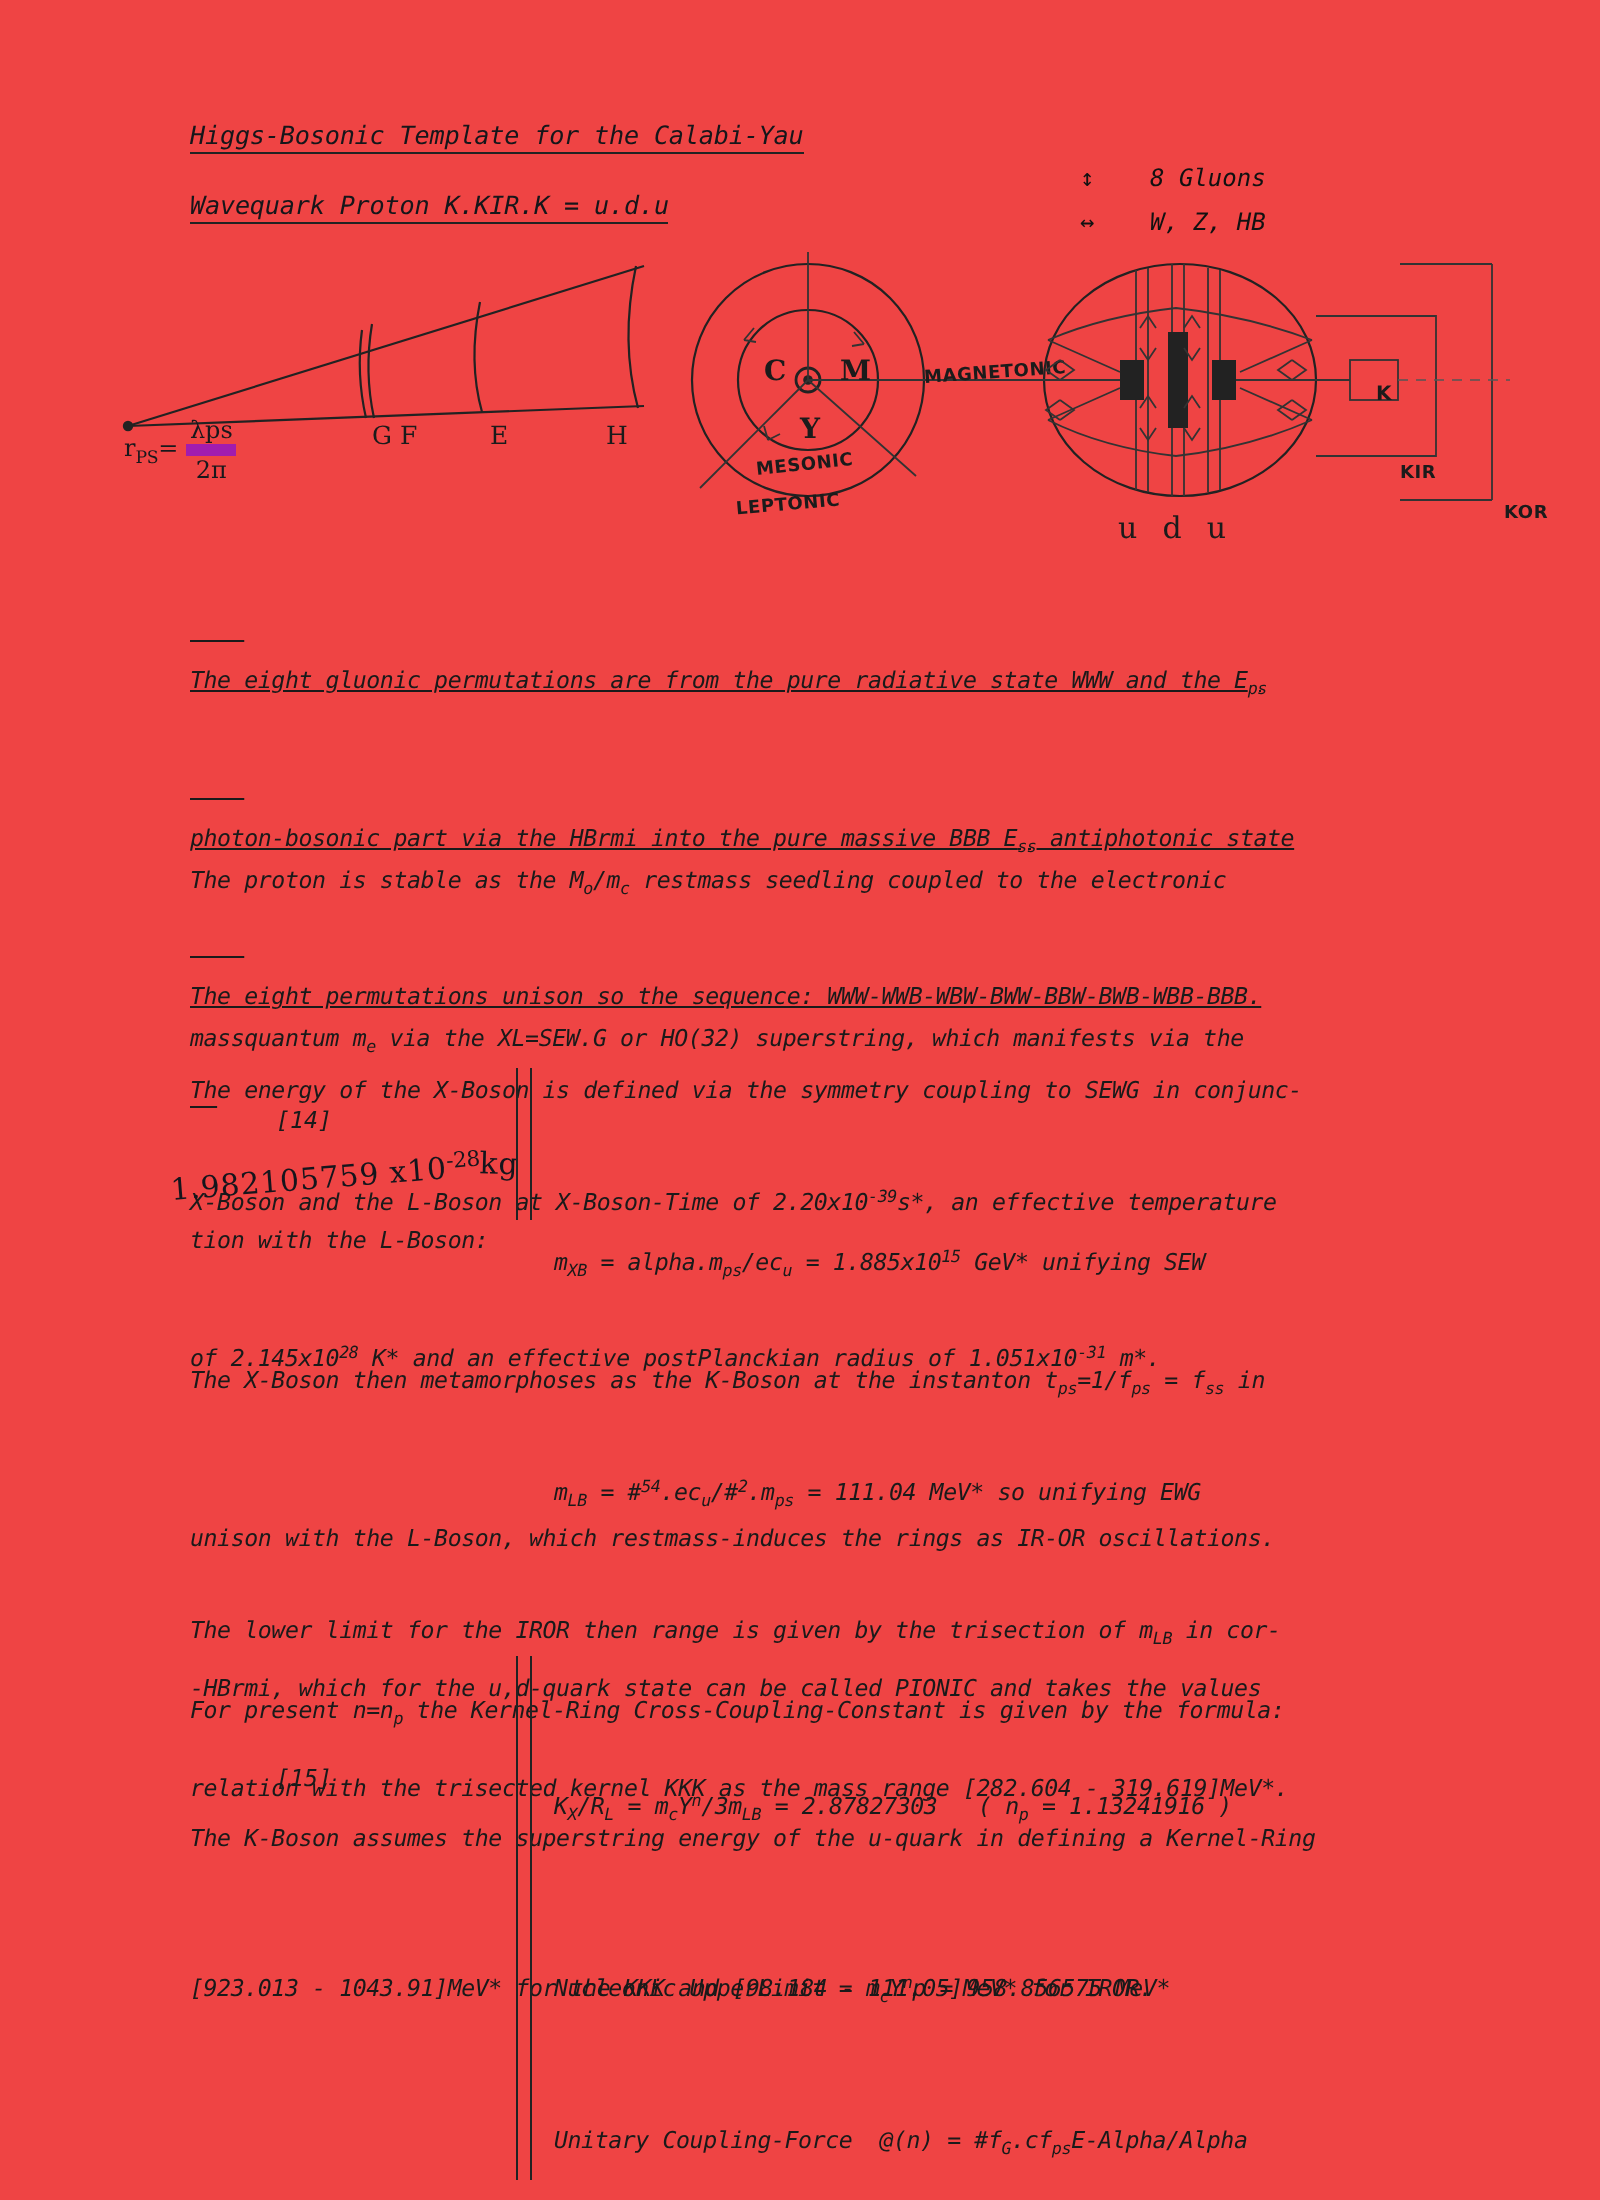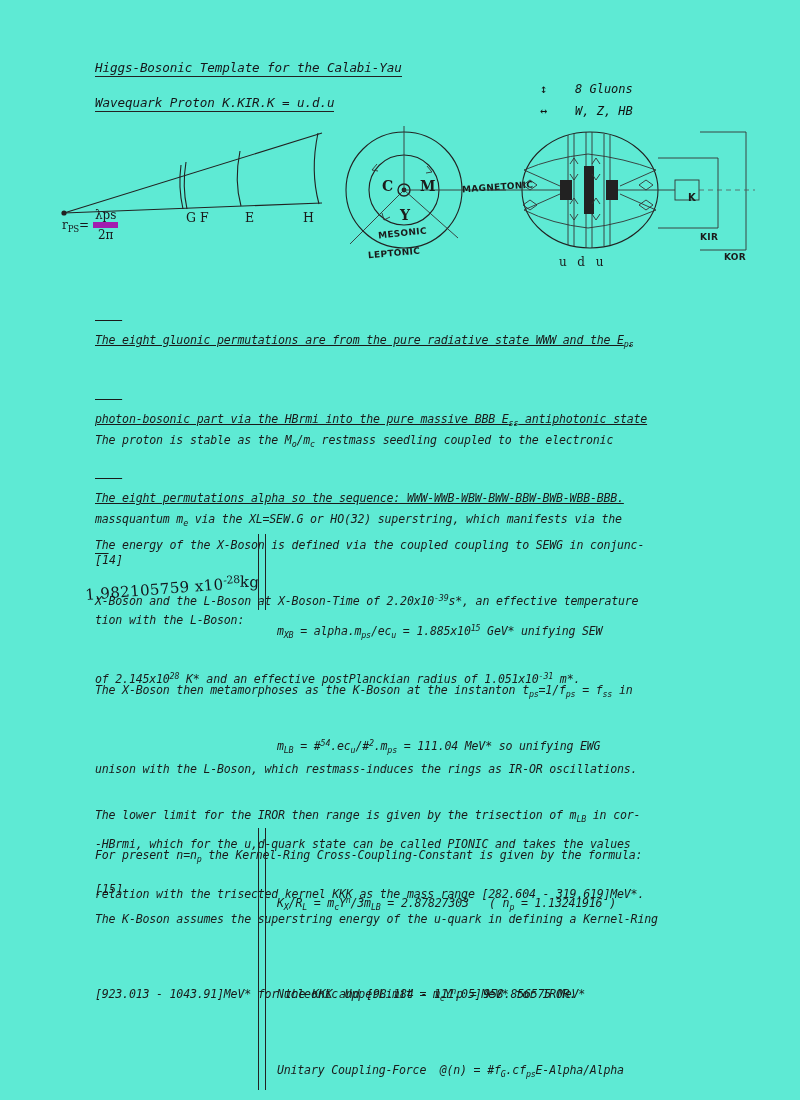--- a/index.html
+++ b/index.html
@@ -11,21 +11,21 @@
     width: 800px;
     height: 1100px;
     position: relative;
     font-family: "DejaVu Sans Mono", monospace;
     color: #111;
     overflow: hidden;
   }
   .page {
     position: absolute;
     inset: 0;
-    background: #5eead4;
+    background: #ef4444;
   }
   
   .tw {
     font-family: "DejaVu Sans Mono", monospace;
     font-style: italic;
     font-size: 11.6px;
     letter-spacing: -0.2px;
     color: #1a1a1a;
     white-space: pre;
     line-height: 25px;
@@ -39,21 +39,21 @@
     white-space: pre;
     border-bottom: 1.2px solid #222;
     padding-bottom: 1px;
     letter-spacing: -0.1px;
   }
   sub { font-size: 0.72em; vertical-align: -0.38em; letter-spacing: -0.2px;}
   sup { font-size: 0.72em; vertical-align: 0.48em; letter-spacing: -0.2px;}
 
   .para { position: absolute; left: 95px; }
   .eqlabel { position: absolute; font-style: italic; font-size: 11.6px;
-             font-family: "DejaVu Sans Mono", monospace; color:#1a1a1a; }
+             font-family: "DejaVu Sans Mono", monospace; color:#1a1a1a;margin-left:43px; }
   .eqbody  { position: absolute; left: 277px; }
   .eqbar {
     position: absolute;
     width: 6px;
     border-left: 1.5px solid #222;
     border-right: 1.5px solid #222;
   }
   .legend {
     position: absolute;
     font-family: "DejaVu Sans Mono", monospace;
@@ -168,38 +168,38 @@
     <path class="specthin" d="M78 76 l-4 -6 l-4 6 M78 86 l-4 6 l-4 -6"></path>
     <path class="specthin" d="M100 76 l-4 -6 l-4 6 M100 86 l-4 6 l-4 -6"></path>
     <rect class="specthin" x="175" y="52" width="24" height="20"></rect>
     <path class="specthin" d="M158 30 L218 30 L218 100 L158 100"></path>
     <path class="specthin" d="M246 4 L246 122"></path>
     <path class="specthin" d="M246 4 L200 4 M246 122 L200 122"></path>
     <line x1="199" y1="62" x2="255" y2="62" stroke="#555" stroke-width="0.8" stroke-dasharray="5,4"></line>
   </svg>
   <div class="dhand" style="left:688px; top:192px; font-size:10px;">K</div>
   <div class="dhand" style="left:700px; top:232px;">KIR</div>
-  <div class="dhand" style="left:724px; top:252px;">KOR</div>
-  <div class="dhand-ital" style="left:559px; top:255px; font-size:12px; letter-spacing:1px;">u  d  u</div>
+  <div class="dhand" style="left:752px; top:252px;">KOR</div>
+  <div class="dhand-ital" style="left:559px; top:255px; font-size:15px; letter-spacing:1px;">u  d  u</div>
 
   <div class="tw para" style="top:278px;text-decoration:underline;">
     <div><span>The eight gluonic permutations are from the pure radiative state WWW and the E</span><sub>ps</sub></div>
     <div><span>photon-bosonic part via the HBrmi into the pure massive BBB E</span><sub>ss</sub><span> antiphotonic state</span></div>
-    <div>The eight permutations alpha so the sequence: WWW-WWB-WBW-BWW-BBW-BWB-WBB-BBB.</div>
+    <div>The eight permutations unison so the sequence: WWW-WWB-WBW-BWW-BBW-BWB-WBB-BBB.</div>
   </div>
 
   <div class="tw para" style="top:378px;">
     <div><span>The proton is stable as the M</span><sub>o</sub><span>/m</span><sub>c</sub><span> restmass seedling coupled to the electronic</span></div>
     <div><span>massquantum m</span><sub>e</sub><span> via the XL=SEW.G or HO(32) superstring, which manifests via the</span></div>
     <div><span>X-Boson and the L-Boson at X-Boson-Time of 2.20x10</span><sup>-39</sup><span>s*, an effective temperature</span></div>
     <div><span>of 2.145x10</span><sup>28</sup><span> K* and an effective postPlanckian radius of 1.051x10</span><sup>-31</sup><span> m*.</span></div>
   </div>
 
   <div class="tw para" style="top:483px;">
-    <div>The energy of the X-Boson is defined via the coupled coupling to SEWG in conjunc-</div>
+    <div>The energy of the X-Boson is defined via the symmetry coupling to SEWG in conjunc-</div>
     <div>tion with the L-Boson:</div>
   </div>
 
   <div class="eqlabel" style="left:95px; top:553px;">[14]</div>
   <div class="hand" style="left:85px; top:578px;"><span>1.982105759 x10</span><sup>-28</sup><span style="display:inline-block; transform:rotate(6deg);">kg</span></div>
   <div class="eqbar" style="left:258px; top:534px; height:76px;"></div>
   <div class="tw eqbody" style="top:538px; line-height:36px;">
     <div><span>m</span><sub>XB</sub><span> = alpha.m</span><sub>ps</sub><span>/ec</span><sub>u</sub><span> = 1.885x10</span><sup>15</sup><span> GeV* unifying SEW</span></div>
     <div><span>m</span><sub>LB</sub><span> = #</span><sup>54</sup><span>.ec</span><sub>u</sub><span>/#</span><sup>2</sup><span>.m</span><sub>ps</sub><span> = 111.04 MeV* so unifying EWG</span></div>
   </div>

